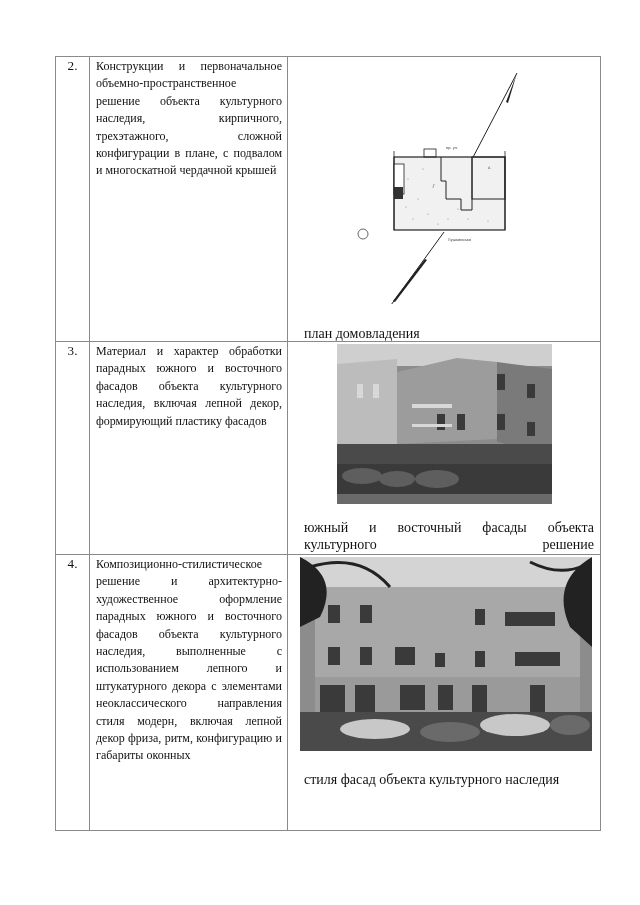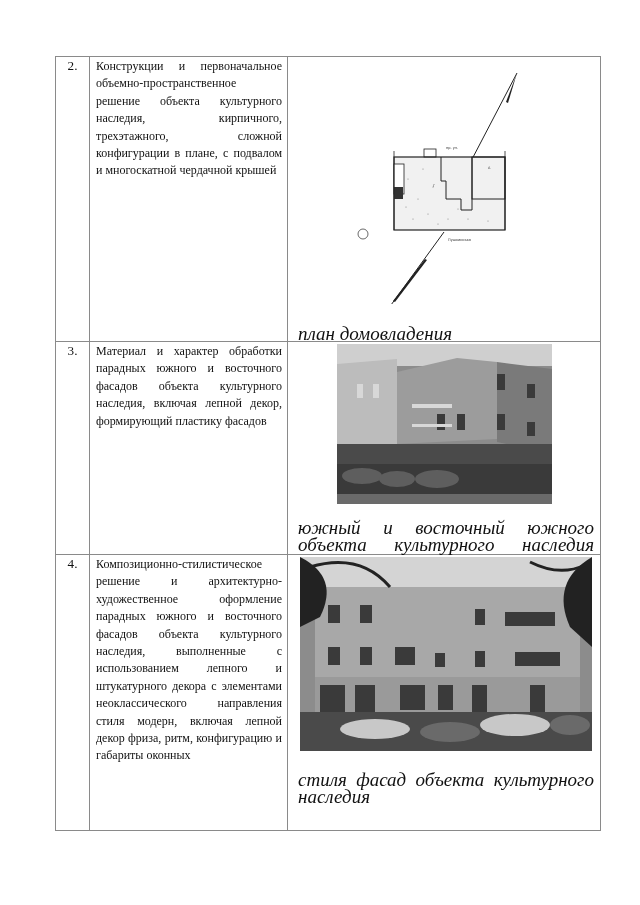--- a/index.html
+++ b/index.html
@@ -5,21 +5,21 @@
     html, body { margin:0; padding:0; background:#ffffff; }
     body { width:640px; height:905px; position:relative; overflow:hidden;
            font-family:"Liberation Serif","DejaVu Serif",serif; color:#111; }
     .page { position:absolute; left:0; top:0; width:640px; height:905px; background:#fff; }
     table.doc { position:absolute; left:55px; top:56px; width:546px; border-collapse:collapse; table-layout:fixed; }
     table.doc td { border:1px solid #8a8a8a; vertical-align:top; padding:0; }
     td.num { width:33px; text-align:center; font-size:13.2px; line-height:17.4px; padding-top:1px; }
     td.desc { width:197px; }
     td.desc .txt { padding:1px 5px 0 6px; font-size:12px; line-height:17.4px; text-align:justify; text-align-last:auto; hyphens:none; }
     td.img { position:relative; }
-    .caption { position:absolute; left:10px; right:6px; font-size:19px; line-height:17.4px; text-align:justify;font-style:italic; }
+    .caption { position:absolute; left:16px; right:6px; font-size:14px; line-height:17.4px; text-align:justify; }
     .caption.last-justify { text-align-last:justify; }
     .row2 { height:285px; }
     .row3 { height:213px; }
     .row4 { height:276px; }
     .fig { position:absolute; }
     svg { display:block; }
   </style>
 </head>
 <body>
 
@@ -116,21 +116,21 @@
                   <rect x="36" y="40" width="6" height="14"></rect>
               </g>
               <g fill="#5e5e5e">
                 <ellipse cx="25" cy="132" rx="20" ry="8"></ellipse>
                   <ellipse cx="60" cy="135" rx="18" ry="8"></ellipse>
                 <ellipse cx="100" cy="135" rx="22" ry="9"></ellipse>
               </g>
               <rect x="0" y="150" width="215" height="10" fill="#6a6a6a"></rect>
             </svg>
           </div>
-          <div class="caption last-justify" style="top:177px;">южный и восточный южного объекта культурного наследия</div>
+          <div class="caption last-justify" style="top:177px;">южный и восточный фасады объекта культурного решение</div>
         </td>
       </tr>
 
       <tr class="row4">
         <td class="num">4.</td>
         <td class="desc">
           <div class="txt">Композиционно-стилистическое решение и архитектурно-художественное оформление парадных южного и восточного фасадов объекта культурного наследия, выполненные с использованием лепного и штукатурного декора с элементами неоклассического направления стиля модерн, включая лепной декор фриза, ритм, конфигурацию и габариты оконных</div>
         </td>
         <td class="img">
           <div class="fig" style="left:12px; top:2px;">

